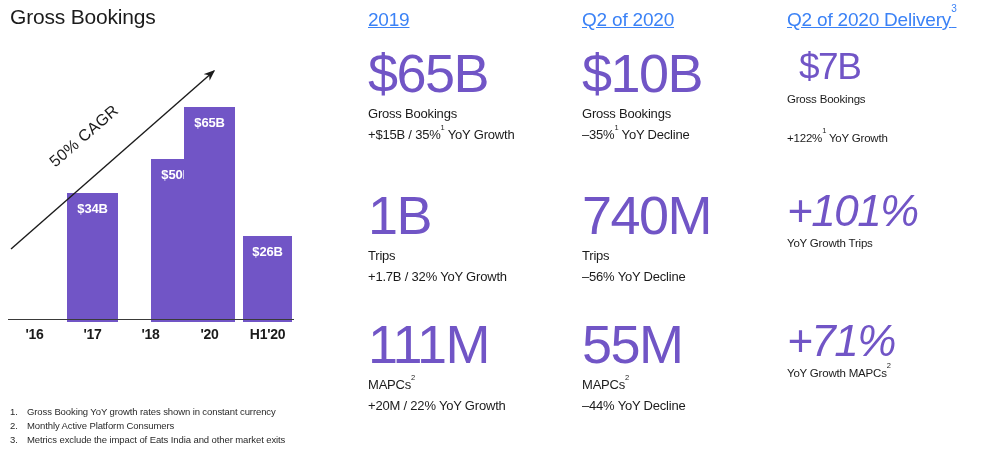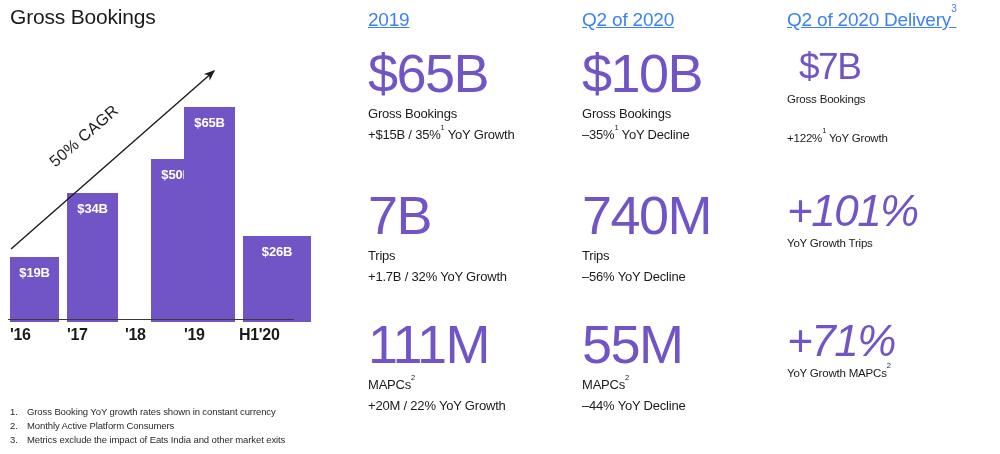--- a/index.html
+++ b/index.html
@@ -68,22 +68,22 @@
     position: absolute;
     left: 8px;
     top: 319px;
     width: 286px;
     height: 1px;
     background: #3a3a3a;
   }
   .tick {
     position: absolute;
     top: 326px;
-    text-align: left;
-    font-size: 16px;
+    text-align: center;
+    font-size: 14px;
     font-weight: bold;
     letter-spacing: -0.3px;
     color: #1b1b1b;
   }
   .cagr-svg {
     position: absolute;
     left: 0;
     top: 0;
     width: 350px;
     height: 340px;
@@ -197,43 +197,40 @@
 </style>
 </head>
 <body>
 
 <div class="slide">
 
   <div class="chart-panel">
     <div class="chart-title">Gross Bookings</div>
 
     <div class="plot">
-      <div class="bar" style="left:10px;width:49px;height:65px;">
-        <span class="bar-label">$19B</span>
-      </div>
       <div class="bar" style="left:67px;width:51px;height:129px;">
         <span class="bar-label">$34B</span>
       </div>
       <div class="bar" style="left:125px;width:51px;height:163px;margin-left:26px;">
         <span class="bar-label">$50B</span>
       </div>
       <div class="bar" style="left:184px;width:51px;height:215px;">
         <span class="bar-label">$65B</span>
       </div>
-      <div class="bar" style="left:243px;width:68px;height:86px;">
+      <div class="bar" style="left:243px;width:49px;height:86px;">
         <span class="bar-label">$26B</span>
       </div>
     </div>
 
     <div class="axis-line"></div>
 
     <div class="tick" style="left:10px;width:49px;">'16</div>
     <div class="tick" style="left:67px;width:51px;">'17</div>
     <div class="tick" style="left:125px;width:51px;">'18</div>
-    <div class="tick" style="left:184px;width:51px;">'19</div>
+    <div class="tick" style="left:184px;width:51px;">'20</div>
     <div class="tick" style="left:239px;width:57px;">H1'20</div>
 
     <svg class="cagr-svg" viewBox="0 0 350 340">
       <defs>
         <marker id="arrowhead" markerWidth="9" markerHeight="9" refX="7" refY="3.2" orient="auto">
           <path d="M0,0 L8,3.2 L0,6.4 L2.4,3.2 z" fill="#1b1b1b"></path>
         </marker>
       </defs>
       <line x1="11" y1="249" x2="214" y2="71" stroke="#1b1b1b" stroke-width="1.4" marker-end="url(#arrowhead)"></line>
     </svg>
@@ -267,21 +264,21 @@
         <div class="metric-value">$65B</div>
         <div class="metric-label">
           <span>Gross Bookings</span><sup></sup>
         </div>
         <div class="metric-sub">
           <span>+$15B / 35%</span><sup>1</sup><span> YoY Growth</span>
         </div>
       </div>
 
       <div class="metric m2">
-        <div class="metric-value">7B</div>
+        <div class="metric-value">1B</div>
         <div class="metric-label">
           <span>Trips</span><sup></sup>
         </div>
         <div class="metric-sub">
           <span>+1.7B / 32% YoY Growth</span><sup></sup><span></span>
         </div>
       </div>
 
       <div class="metric m3">
         <div class="metric-value">111M</div>

